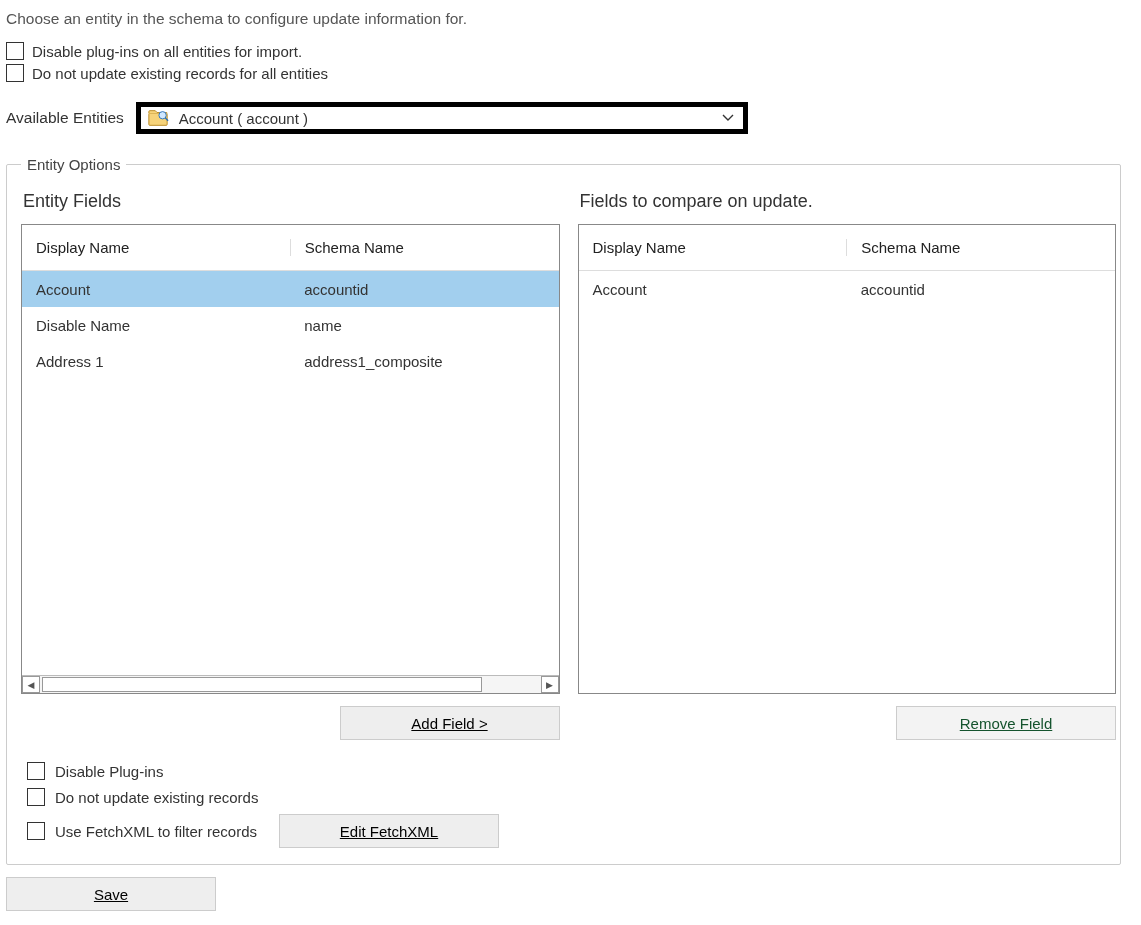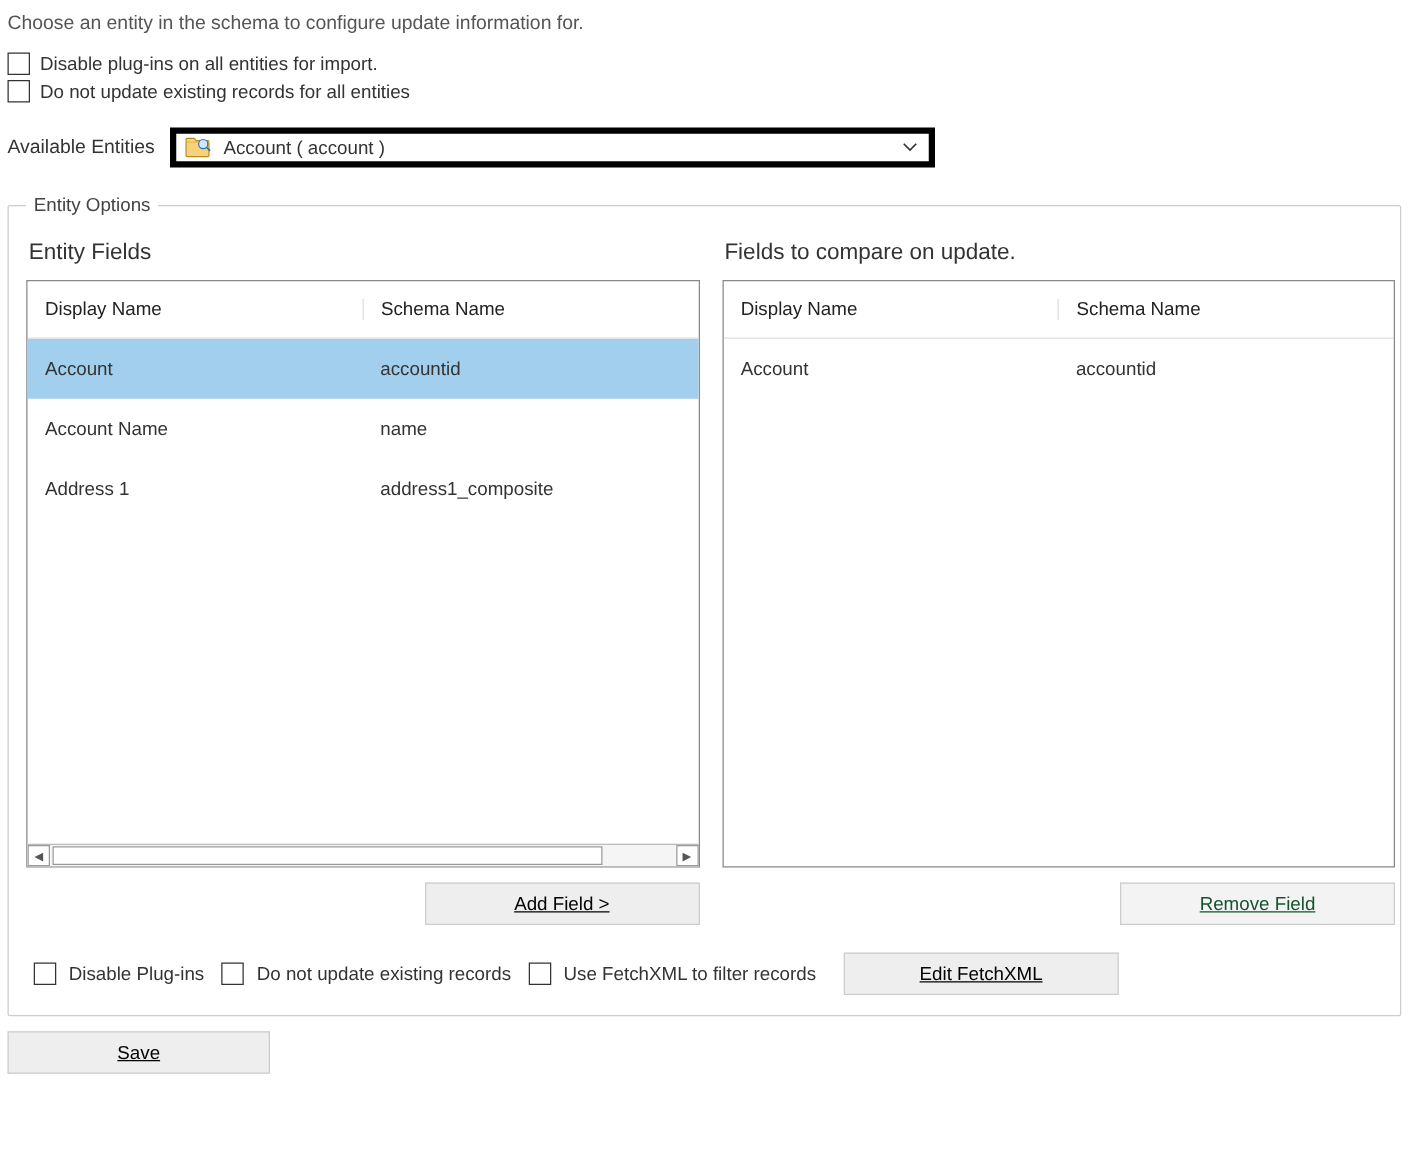--- a/index.html
+++ b/index.html
@@ -116,21 +116,21 @@
   }
   .lb-header .hcell + .hcell { border-left: 1px solid #ddd; }
 
   .lb-body {
     flex: 1;
     overflow: hidden;
     position: relative;
   }
   .lb-row {
     display: flex;
-    height: 48px;
+    height: 36px;
     align-items: center;
     cursor: pointer;
   }
   .lb-row.selected { background: #a2cfee; }
   .lb-row .rcell {
     flex: 1;
     padding: 0 14px;
     font-size: 15px;
   }
 
@@ -182,21 +182,21 @@
   button.std:disabled,
   button.std[aria-disabled="true"] {
     color: #14532d;
     cursor: default;
     background: #f3f3f3;
   }
 
   .options-block {
     margin-top: 22px;
     display: flex;
-    flex-direction: row;
+    flex-direction: column;
     gap: 8px;
   }
   .opt-row {
     display: flex;
     align-items: center;
     gap: 10px;
   }
   .opt-row .chk { margin-left: 6px; }
 
   .footer {
@@ -255,21 +255,21 @@
         <div class="lb-header">
           <div class="hcell">Display Name</div>
           <div class="hcell">Schema Name</div>
         </div>
         <div class="lb-body" id="left-body">
             <div class="lb-row selected">
               <div class="rcell">Account</div>
               <div class="rcell">accountid</div>
             </div>
             <div class="lb-row">
-              <div class="rcell">Account Name</div>
+              <div class="rcell">Disable Name</div>
               <div class="rcell">name</div>
             </div>
             <div class="lb-row">
               <div class="rcell">Address 1</div>
               <div class="rcell">address1_composite</div>
             </div>
           </div>
         <div class="hscroll">
           <div class="arrow">◀</div>
           <div class="track">

